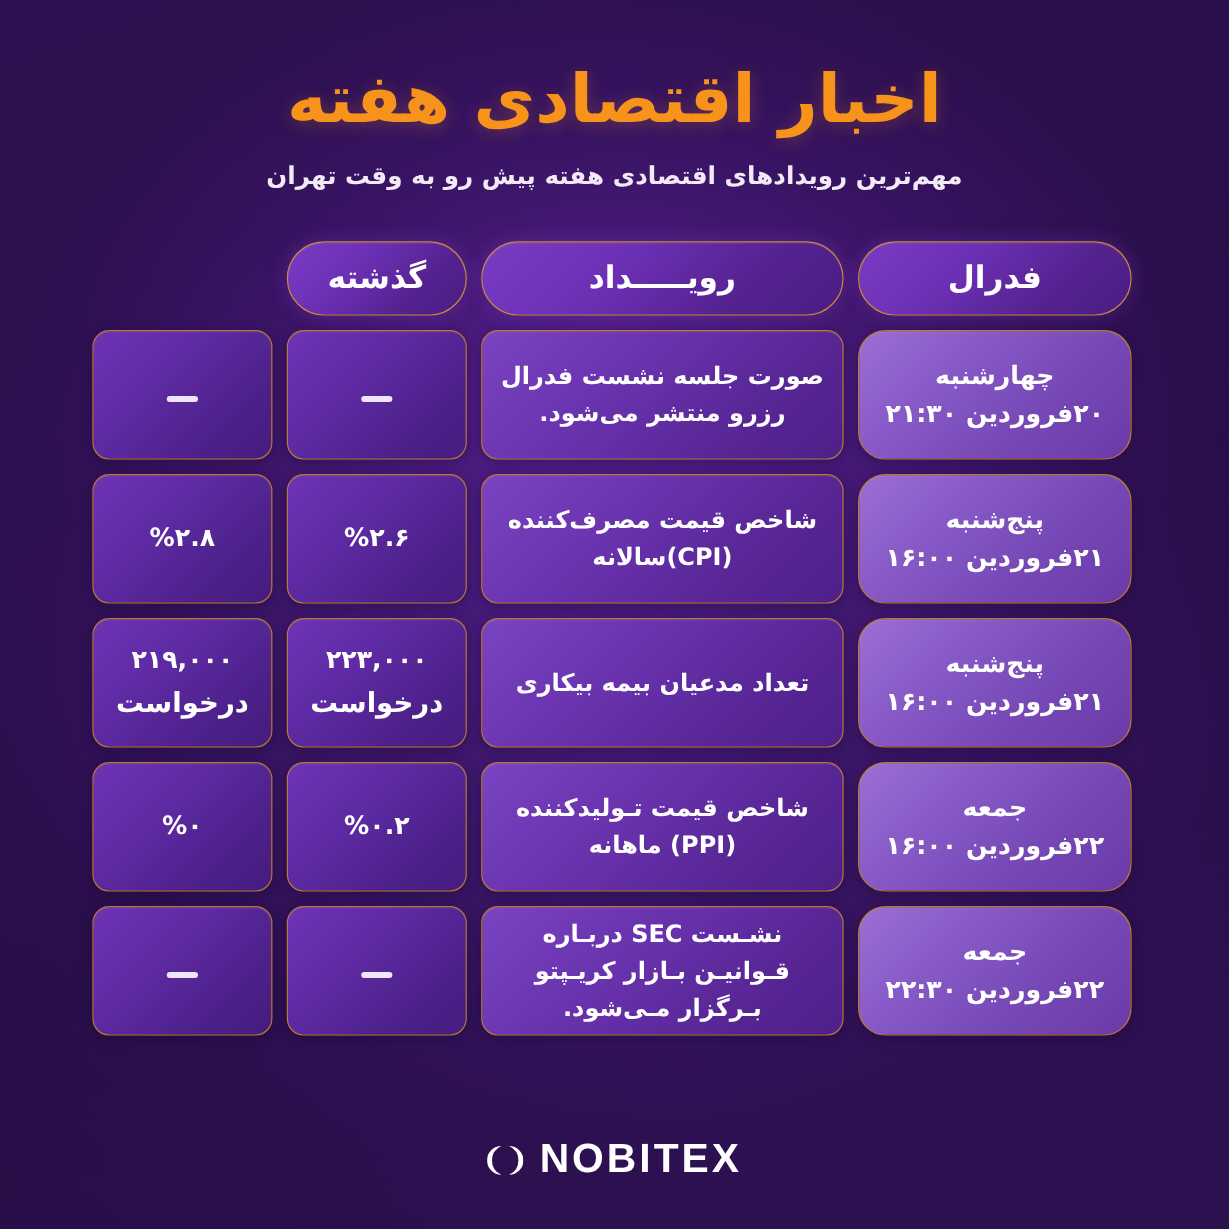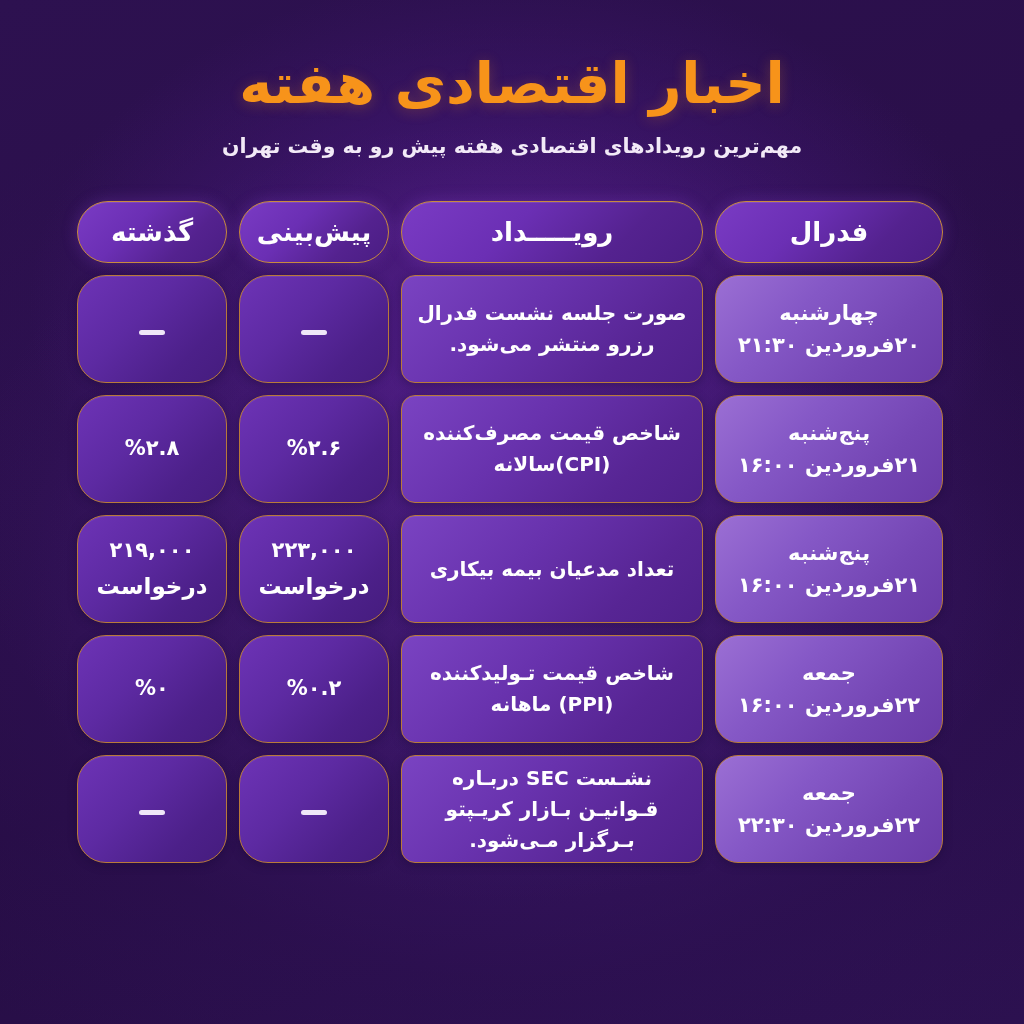--- a/index.html
+++ b/index.html
@@ -121,21 +121,20 @@
   .cell.event {
     font-size: 20px;
     font-weight: 700;
     line-height: 1.55;
     background: linear-gradient(135deg, #7a43c2 0%, #6832ad 40%, #572594 75%, #4e2089 100%);
   }
   .cell.value {
     font-size: 21px;
     font-weight: 700;
     line-height: 1.5;
-    border-radius: 29px;
   }
   .cell .dash {
     display: inline-block;
     width: 26px;
     height: 5px;
     border-radius: 3px;
     background: #efe6f8;
   }
   .val-main { display:block; font-size: 21px; font-weight: 700; }
   .val-sub  { display:block; font-size: 23px; font-weight: 600; margin-top: 2px; }
@@ -173,23 +172,20 @@
 
   <div class="table">
 
     <div class="row head-row">
       <div class="col-time">
         <div class="head-cell">فدرال</div>
       </div>
       <div class="col-event">
         <div class="head-cell head-event">رویـــــداد</div>
       </div>
-      <div class="col-fc">
-        <div class="head-cell">پیش‌بینی</div>
-      </div>
       <div class="col-past">
         <div class="head-cell">گذشته</div>
       </div>
     </div>
 
     <div class="row r1">
       <div class="col-time">
         <div class="cell time">
           <div>
             <span>چهارشنبه</span><br>
@@ -325,14 +321,23 @@
         <div class="cell value">
           <div>
             <span class="val-main"><span class="dash"></span></span>
           </div>
         </div>
       </div>
     </div>
 
   </div>
 
+  <div class="footer">
+    <span>
+      <svg class="logo-mark" viewBox="0 0 32 32" xmlns="http://www.w3.org/2000/svg" aria-hidden="true">
+        <path d="M12.6 3.2 A14 14 0 0 0 12.6 28.8 A11.2 11.2 0 0 1 12.6 3.2 Z" fill="#ffffff"></path>
+        <path d="M19.4 3.2 A14 14 0 0 1 19.4 28.8 A11.2 11.2 0 0 0 19.4 3.2 Z" fill="#ffffff"></path>
+      </svg>
+    </span>
+    <span class="logo-text">NOBITEX</span>
+  </div>
 
 </div>
 
 </body></html>

